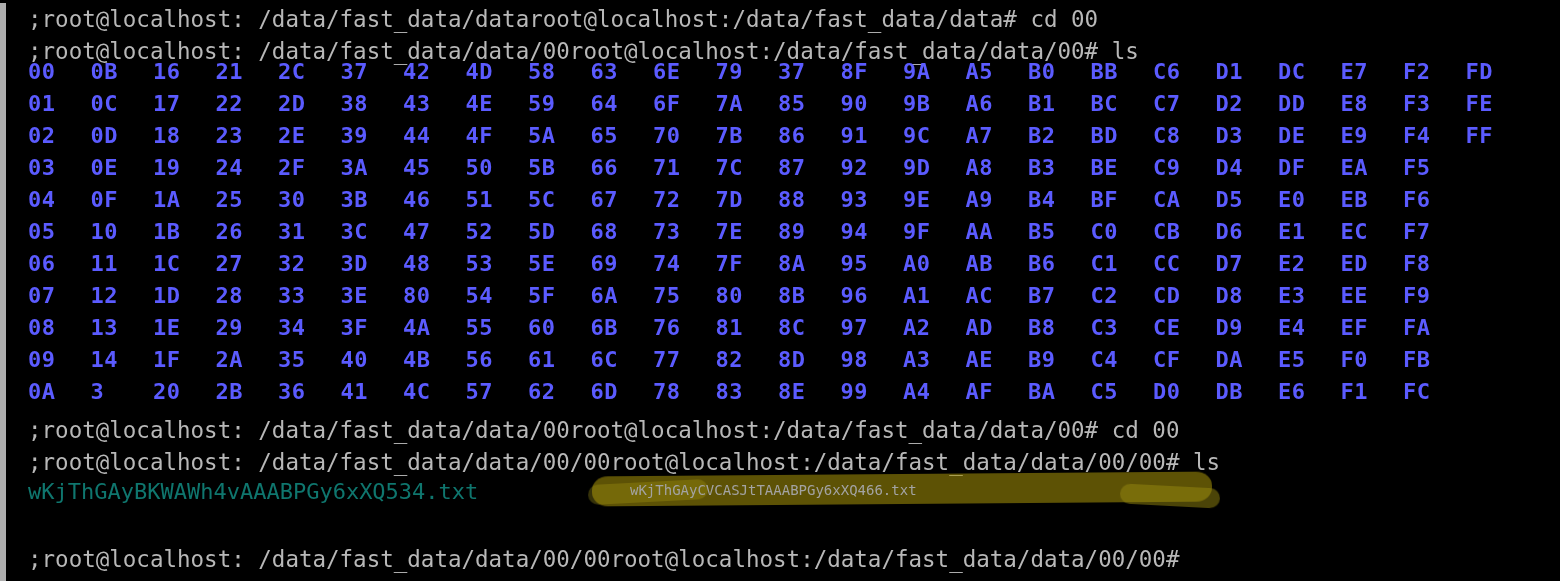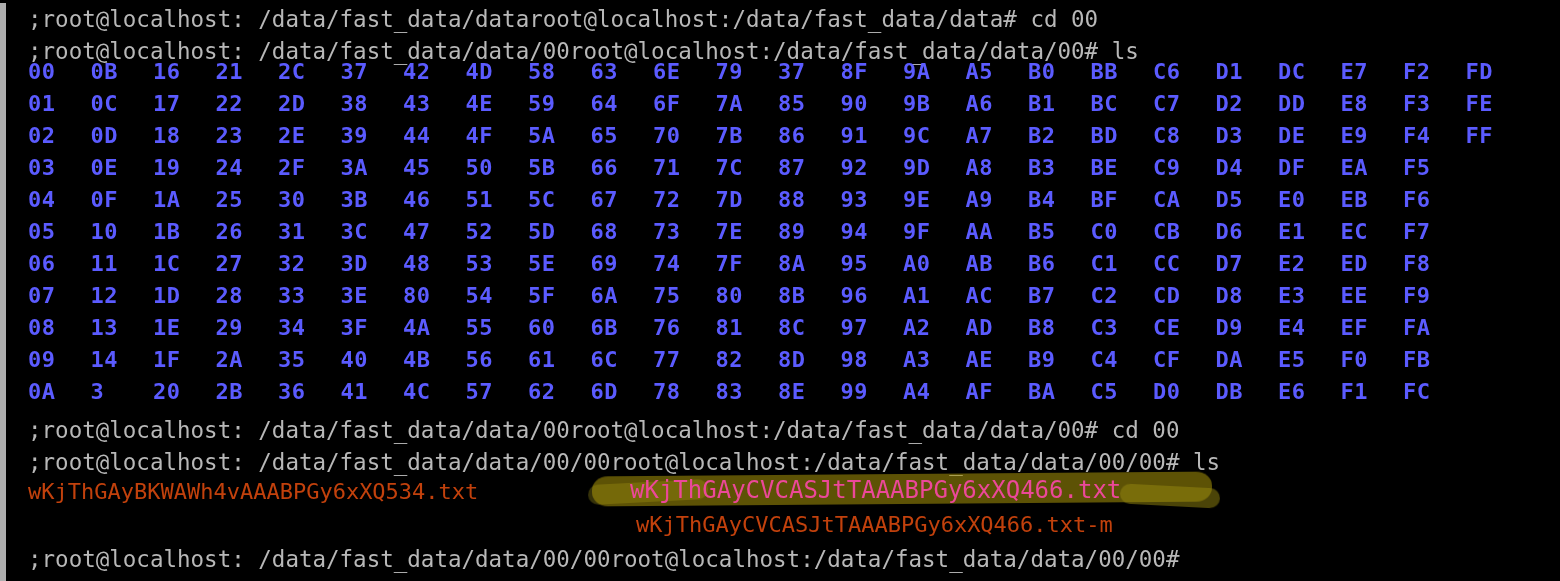--- a/index.html
+++ b/index.html
@@ -76,21 +76,21 @@
     white-space: pre;
     letter-spacing: 0.5px;
   }
   
   .fileline {
     position: absolute;
     left: 22px;
     white-space: pre;
     font-size: 22px;
     line-height: 30px;
-    color: #c2410c;
+    color: #0f766e;
   }
 
   
   .highlight-stroke {
     position: absolute;
     left: 592px;
     top: 474px;
     width: 620px;
     height: 30px;
     border-radius: 16px / 14px;
@@ -115,23 +115,23 @@
     height: 20px;
     background: rgba(150, 135, 15, 0.5);
     border-radius: 14px;
     transform: rotate(3deg);
   }
   .highlighted-name {
     position: absolute;
     left: 630px;
     top: 476px;
     white-space: pre;
-    font-size: 24px;
+    font-size: 14px;
     line-height: 28px;
-    color: #ec4899;
+    color: #a3a3a3;
     z-index: 5;
   }
 </style>
 </head>
 <body>
 
 <div id="terminal">
 
   <div class="edge-left"></div>
   <div class="edge-top"></div>
@@ -401,21 +401,20 @@
         <span class="cell">FF</span>
       </div>
 
     <div class="line prompt-line" style="top:414px;">;root@localhost: /data/fast_data/data/00root@localhost:/data/fast_data/data/00# cd 00</div>
 
     <div class="line prompt-line" style="top:446px;">;root@localhost: /data/fast_data/data/00/00root@localhost:/data/fast_data/data/00/00# ls</div>
 
     <div class="fileline" style="top:477px;">wKjThGAyBKWAWh4vAAABPGy6xXQ534.txt</div>
 
 
-    <div class="fileline" style="left:630px; top:510px;">wKjThGAyCVCASJtTAAABPGy6xXQ466.txt-m</div>
 
     <div class="line prompt-line" style="top:543px;">;root@localhost: /data/fast_data/data/00/00root@localhost:/data/fast_data/data/00/00#</div>
 
   </div>
 
   <div class="highlight-stroke tail-left"></div>
   <div class="highlight-stroke"></div>
   <div class="highlight-stroke tail-right"></div>
 
   <div class="highlighted-name">wKjThGAyCVCASJtTAAABPGy6xXQ466.txt</div>

